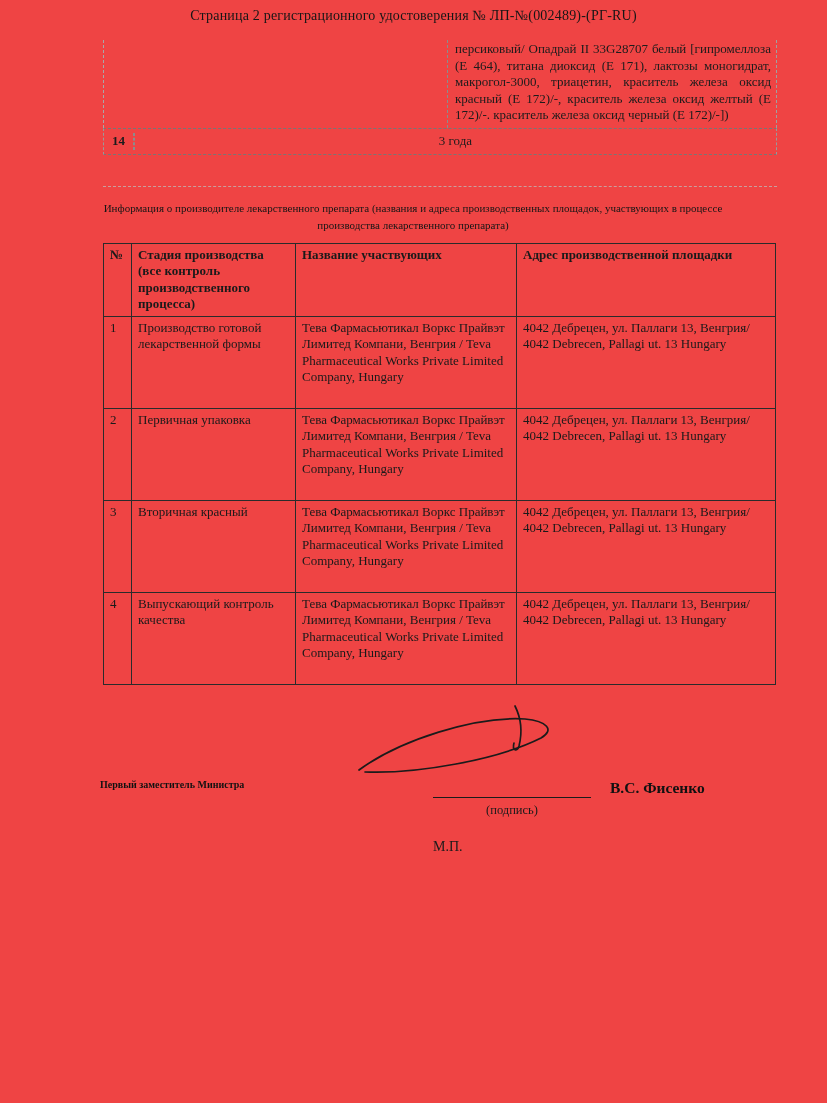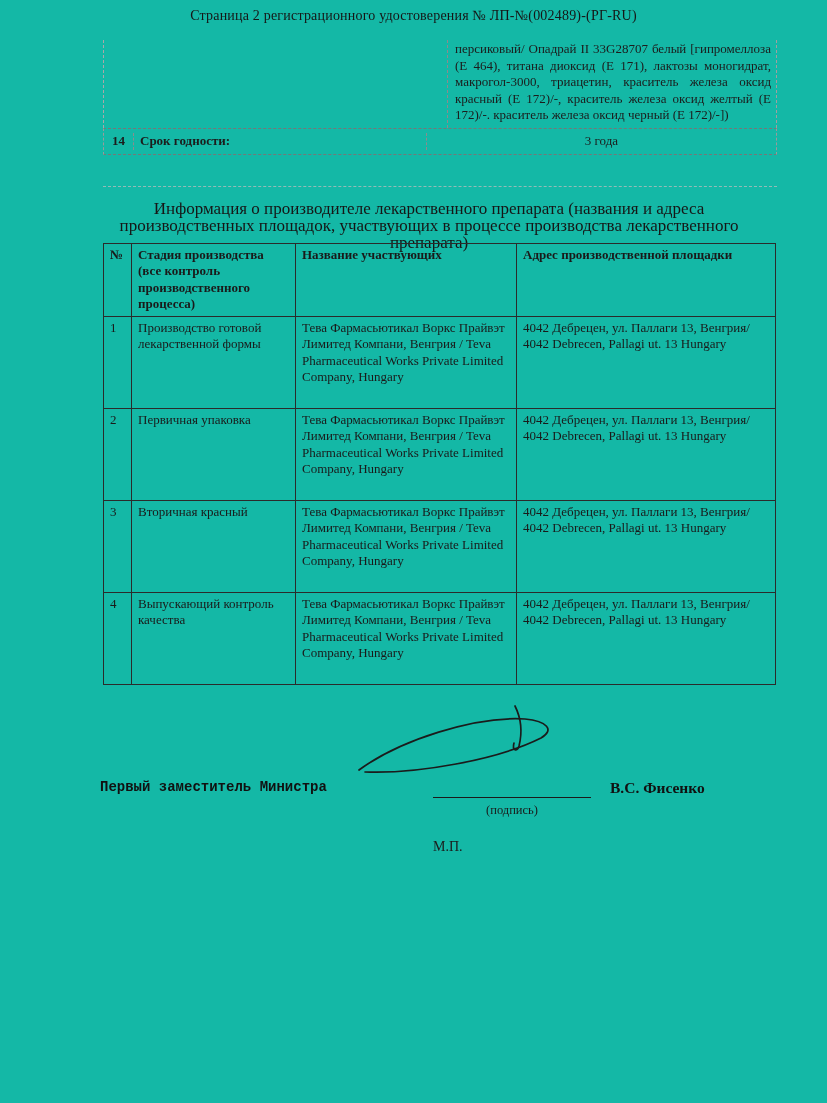--- a/index.html
+++ b/index.html
@@ -4,21 +4,21 @@
 <style>
   * { box-sizing: border-box; }
   html,body { margin:0; padding:0; background:#ffffff; }
   body {
     font-family: "Liberation Serif", "DejaVu Serif", serif;
     color:#1b1b1b;
   }
   .page {
     position:relative;
     width:827px; height:1103px;
-    background:#14b8a6;
+    background:#ef4444;
     overflow:hidden;
   }
 
   
   .doc-header {
     position:absolute; top:8px; left:0; width:100%;
     text-align:center; font-size:14px; letter-spacing:.2px;
     color:#161616;
   }
 
@@ -53,22 +53,22 @@
     flex:1; border-left:1px dashed #8c8c8c;
     display:flex; align-items:center; justify-content:center;
   }
   .ghost-line {
     position:absolute; left:103px; top:186px; width:674px;
     border-top:1px dashed #bdbdbd; opacity:.75;
   }
 
   
   .intro {
-    position:absolute; left:93px; top:200px; width:672px;
-    text-align:center; font-size:17px; line-height:17px;
+    position:absolute; left:77px; top:200px; width:672px;
+    text-align:center; font-size:11px; line-height:17px;
     color:#161616;
   }
 
   
   .mtable {
     position:absolute; left:103px; top:243px; width:672px;
     border-collapse:collapse;
     font-size:13px; line-height:16.3px; color:#1a1a1a;
     table-layout:fixed;
   }
@@ -81,21 +81,21 @@
   .mtable th { font-weight:bold; }
   .mtable td.body-cell { height:92px; }
   .mtable .col-num   { width:28px; }
   .mtable .col-stage { width:164px; }
   .mtable .col-org   { width:221px; }
   .mtable .col-addr  { width:259px; }
 
   
   .sig-title {
     position:absolute; left:100px; top:779px;
-    font-weight:bold; font-size:14px; color:#111;font-family:Liberation Mono, monospace;
+    font-weight:bold; font-size:10px; color:#111;
   }
   .sig-flourish { position:absolute; left:345px; top:700px; }
   .sig-line {
     position:absolute; left:433px; top:797px; width:158px;
     border-top:1.6px solid #1b1b1b;
   }
   .sig-name {
     position:absolute; left:610px; top:779px;
     font-weight:bold; font-size:15.5px; color:#111;
   }
@@ -115,21 +115,20 @@
 
   <div class="doc-header">Страница 2  регистрационного удостоверения № ЛП-№(002489)-(РГ-RU)</div>
 
   <div class="cont">
     <div class="cont-comp-row">
       <div class="cont-comp-spacer"></div>
       <div class="cont-comp">персиковый/ Опадрай II 33G28707 белый [гипромеллоза (Е 464), титана диоксид (Е 171), лактозы моногидрат, макрогол-3000, триацетин, краситель железа оксид красный (Е 172)/-, краситель железа оксид желтый (Е 172)/-. краситель железа оксид черный (Е 172)/-])</div>
     </div>
     <div class="cont-row14">
       <div class="c-num">14</div>
-      <div class="c-label">Срок годности:</div>
       <div class="c-val">3 года</div>
     </div>
   </div>
   <div class="ghost-line"></div>
 
   <div class="intro">Информация о производителе лекарственного препарата (названия и адреса производственных площадок, участвующих в процессе производства лекарственного препарата)</div>
 
   <table class="mtable">
     <colgroup>
       <col class="col-num">

